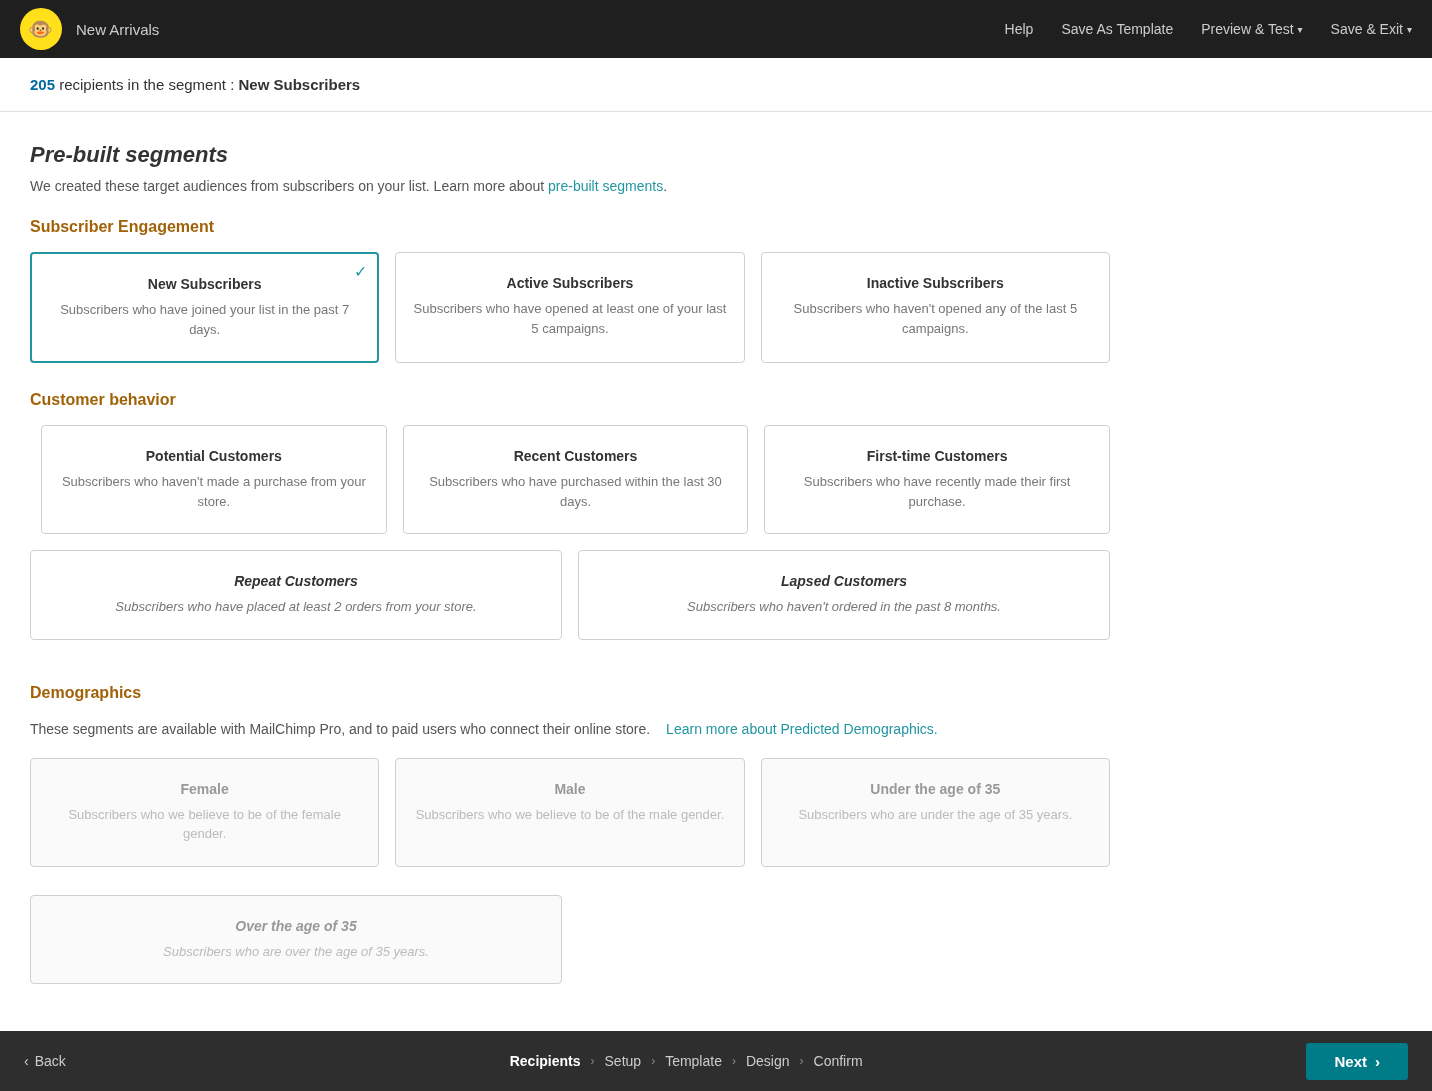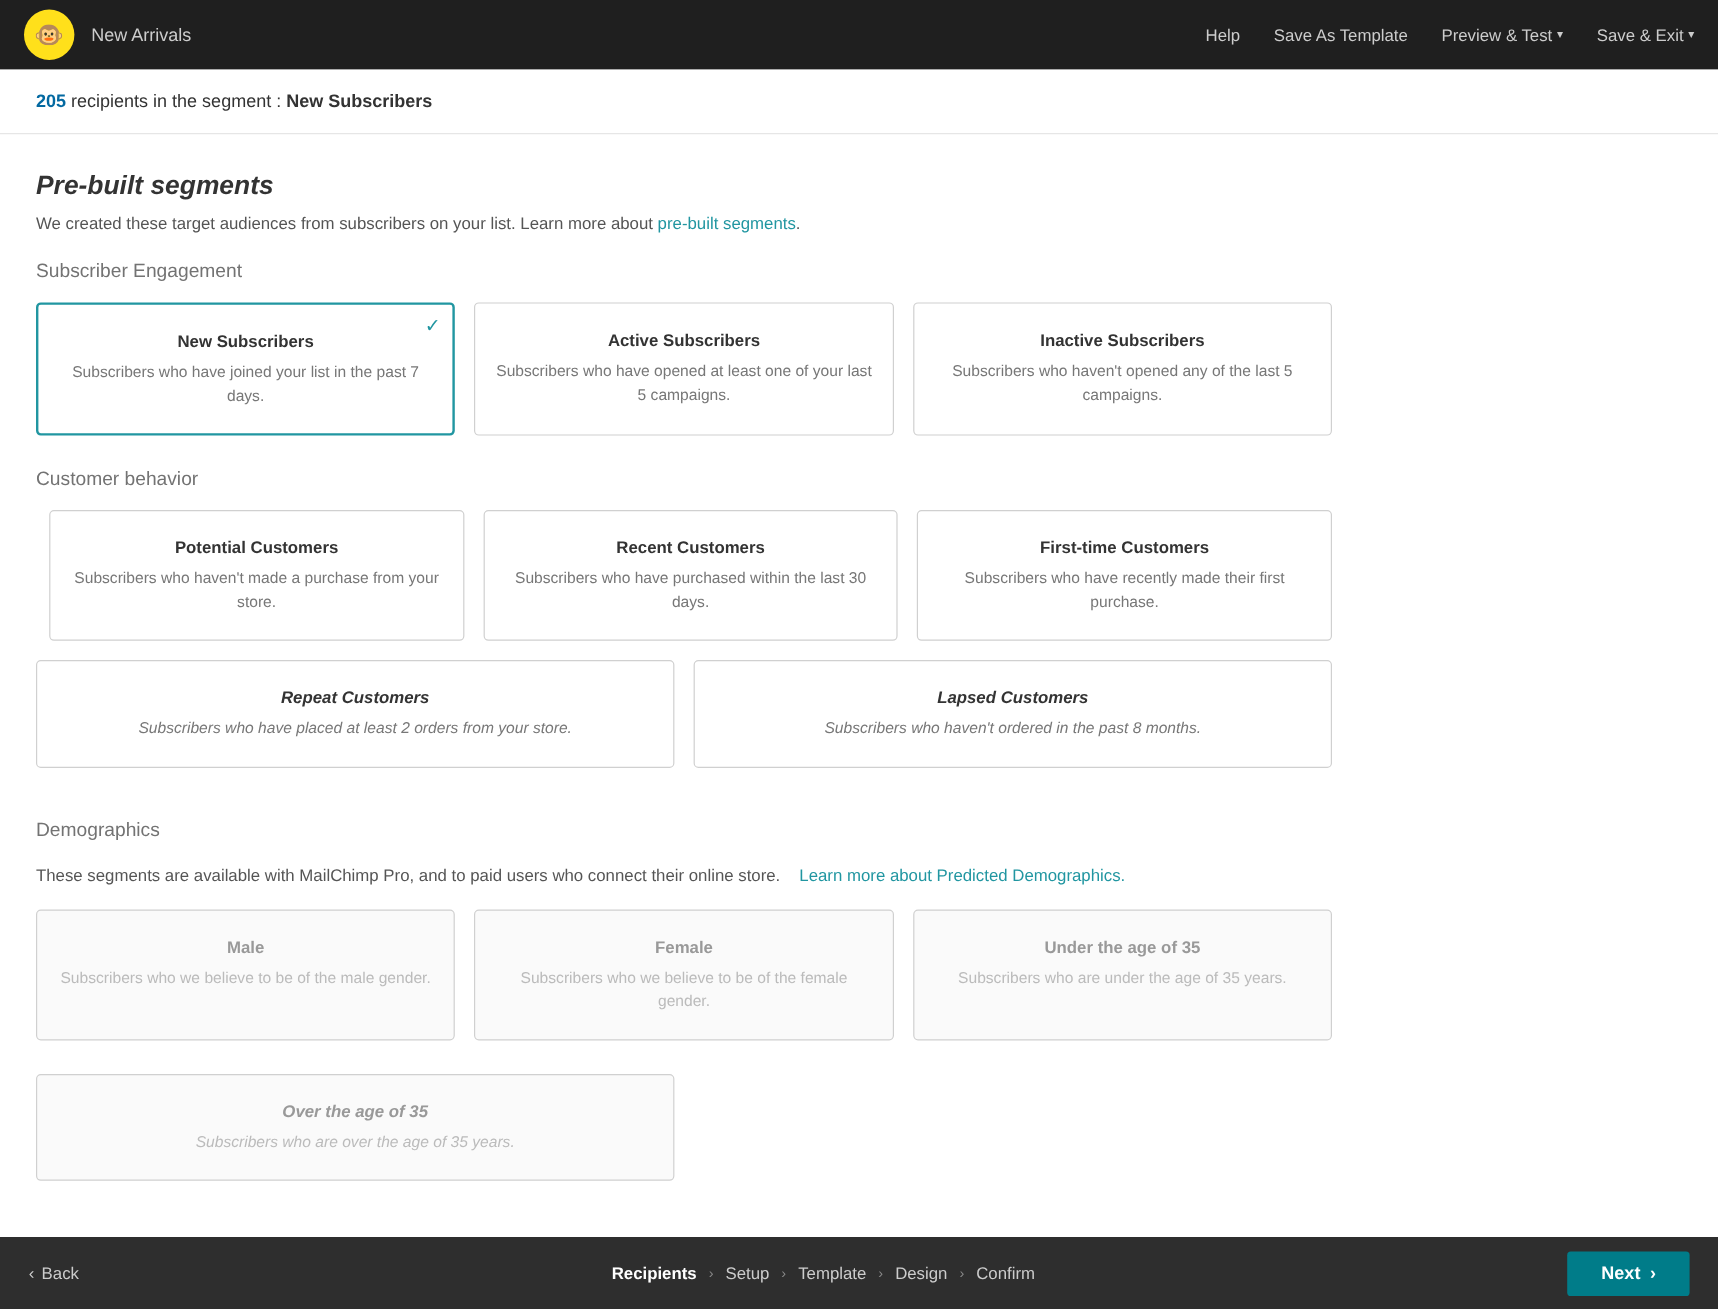--- a/index.html
+++ b/index.html
@@ -56,23 +56,23 @@
     }
     .section-desc {
       font-size: 14px;
       color: #555;
       margin-bottom: 24px;
     }
     .section-desc a { color: #2196a1; text-decoration: none; }
 
     .subsection-title {
       font-size: 16px;
-      font-weight: 400;
+      font-weight: 700;
       margin-bottom: 16px;
-      color: #737373;
+      color: #a16207;
     }
 
     
     .card-grid {
       display: grid;
       grid-template-columns: repeat(3, 1fr);
       gap: 16px;
       margin-bottom: 28px;
       max-width: 1080px;
     }
@@ -266,26 +266,26 @@
     </div>
     <div class="empty-cell"></div>
   </div>
 
   <h2 class="subsection-title">Demographics</h2>
   <p class="demographics-desc">
     <span>These segments are available with MailChimp Pro, and to paid users who connect their online store. </span><a href="#">Learn more about Predicted Demographics.</a>
   </p>
   <div class="card-grid">
     <div class="segment-card disabled">
+      <div class="card-title">Female</div>
+      <div class="card-desc">Subscribers who we believe to be of the female gender.</div>
+    </div>
+    <div class="segment-card disabled">
       <div class="card-title">Male</div>
       <div class="card-desc">Subscribers who we believe to be of the male gender.</div>
-    </div>
-    <div class="segment-card disabled">
-      <div class="card-title">Female</div>
-      <div class="card-desc">Subscribers who we believe to be of the female gender.</div>
     </div>
     <div class="segment-card disabled">
       <div class="card-title">Under the age of 35</div>
       <div class="card-desc">Subscribers who are under the age of 35 years.</div>
     </div>
   </div>
   <div class="card-grid-2col-partial">
     <div class="segment-card disabled">
       <div class="card-title">Over the age of 35</div>
       <div class="card-desc">Subscribers who are over the age of 35 years.</div>

